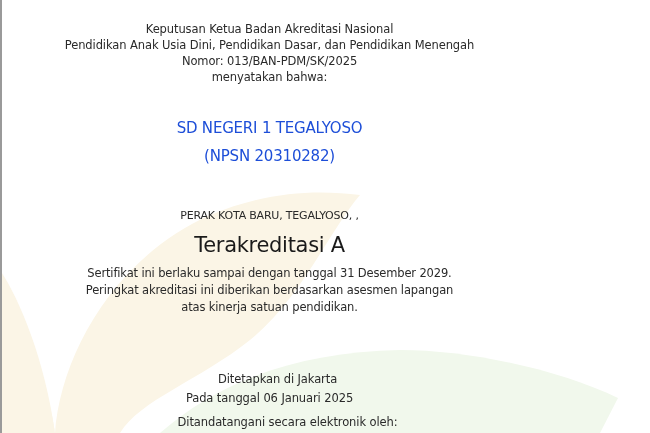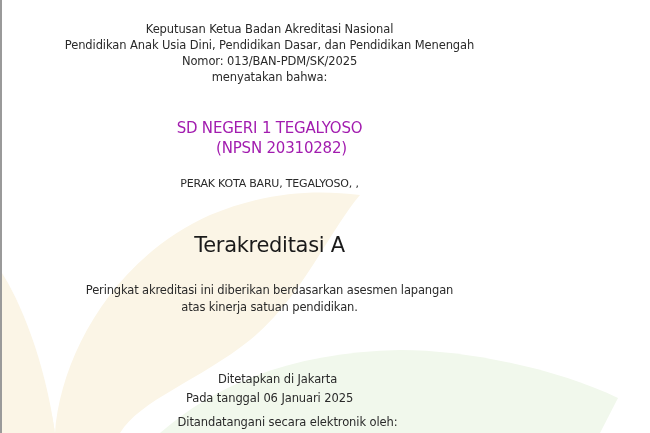--- a/index.html
+++ b/index.html
@@ -43,22 +43,22 @@
       text-align: center;
     }
     .line {
       position: absolute;
       left: 0;
       width: 539px;
       text-align: center;
       white-space: nowrap;
     }
     .small { font-size: 11.5px; color: #2a2a2a; letter-spacing: -0.1px; }
-    .school { font-size: 15px; color: #a21caf; letter-spacing: -0.2px; }
-    .addr { font-size: 11px; color: #2a2a2a; letter-spacing: -0.2px; }
+    .school { font-size: 15px; color: #1d4ed8; letter-spacing: -0.2px; }
+    .addr { font-size: 11px; color: #2a2a2a; letter-spacing: -0.2px; margin-top: 32px; }
     .status { font-size: 21px; color: #1a1a1a; letter-spacing: -0.3px; }
     .desc { font-size: 11.5px; color: #2a2a2a; letter-spacing: -0.15px; }
   </style>
 </head>
 <body>
 
 <div class="page">
   <div class="left-border"></div>
 
   <svg class="bg-shape" viewBox="0 0 650 433" xmlns="http://www.w3.org/2000/svg">
@@ -70,24 +70,25 @@
     <path d="M 160 433 C 220 380, 300 352, 400 350 C 470 350, 560 370, 618 398 L 600 433 Z" fill="#f1f8ec"></path>
   </svg>
 
   <div class="content">
     <div class="line small" style="top:22px;">Keputusan Ketua Badan Akreditasi Nasional</div>
     <div class="line small" style="top:38px;">Pendidikan Anak Usia Dini, Pendidikan Dasar, dan Pendidikan Menengah</div>
     <div class="line small" style="top:54px;">Nomor: 013/BAN-PDM/SK/2025</div>
     <div class="line small" style="top:70px;">menyatakan bahwa:</div>
 
     <div class="line school" style="top:119px;">SD NEGERI 1 TEGALYOSO</div>
-    <div class="line school" style="top:139px;padding-left:12px;">(NPSN 20310282)</div>
+    <div class="line school" style="top:147px;">(NPSN 20310282)</div>
     <div class="line addr" style="top:177px;">PERAK KOTA BARU, TEGALYOSO, ,</div>
 
     <div class="line status" style="top:233px;">Terakreditasi A</div>
+    <div class="line desc" style="top:266px;">Sertifikat ini berlaku sampai dengan tanggal 31 Desember 2029.</div>
     <div class="line desc" style="top:283px;">Peringkat akreditasi ini diberikan berdasarkan asesmen lapangan</div>
     <div class="line desc" style="top:300px;">atas kinerja satuan pendidikan.</div>
 
     <div class="line small" style="top:372px;padding-left:8px;">Ditetapkan di Jakarta</div>
     <div class="line small" style="top:391px;">Pada tanggal 06 Januari 2025</div>
     <div class="line small" style="top:415px;padding-left:18px;">Ditandatangani secara elektronik oleh:</div>
   </div>
 </div>
 
 </body></html>

